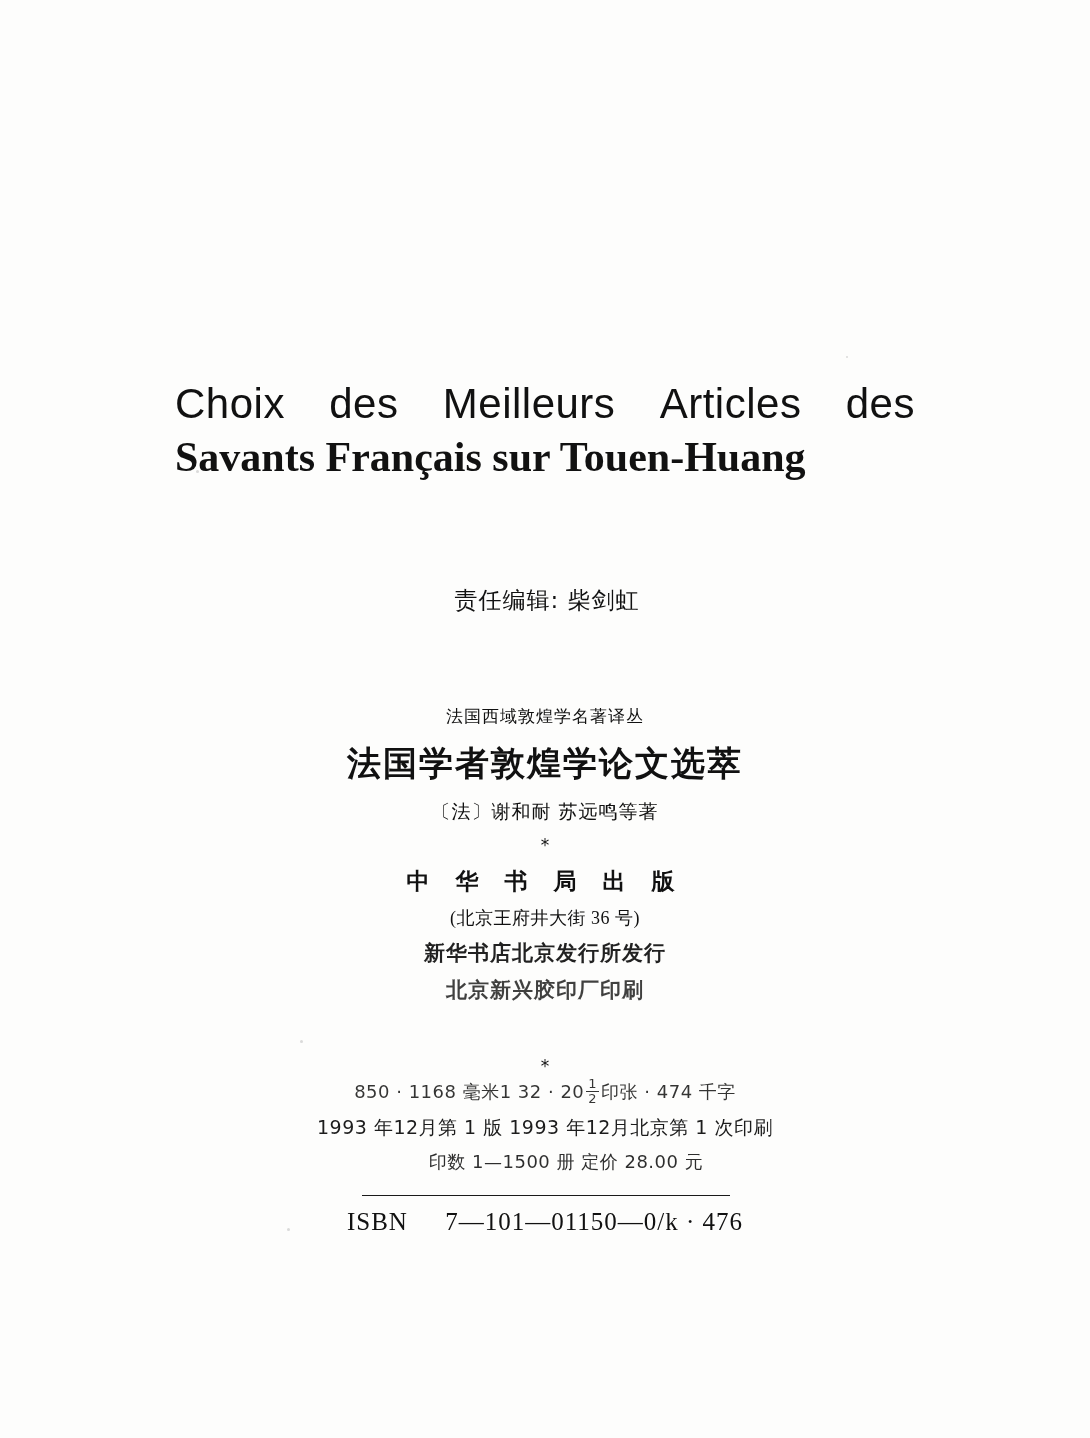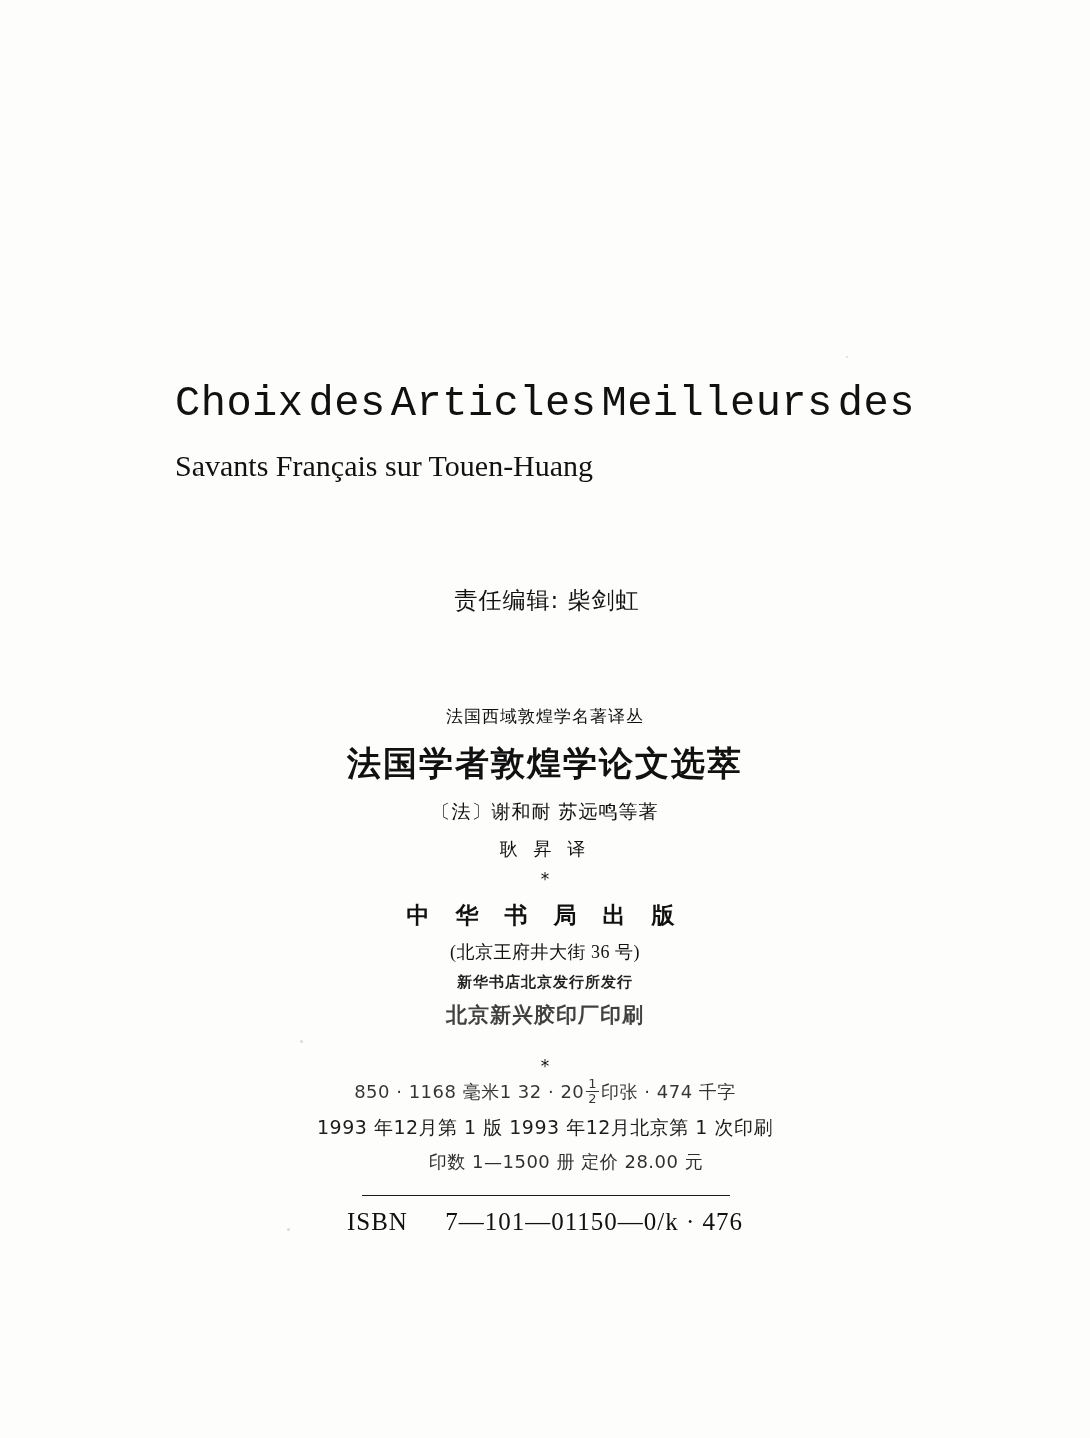--- a/index.html
+++ b/index.html
@@ -29,30 +29,29 @@
     width: 740px;
     text-align: left;
   }
   .french-title .line1 {
     font-size: 42px;
     letter-spacing: 0.5px;
     line-height: 1.25;
     white-space: nowrap;
     display: flex;
     justify-content: space-between;
-    font-family: Liberation Mono, monospace;
+    font-family: Liberation Sans, sans-serif;
     font-weight: 400;
   }
   .french-title .line2 {
-    font-size: 30px;
+    font-size: 42px;
     line-height: 1.25;
-    margin-top: 16px;
     white-space: nowrap;
     font-family: "Liberation Serif", serif;
-    font-weight: 400;
+    font-weight: 700;
   }
 
   
   .editor-line {
     position: absolute;
     left: 4px;
     right: 0;
     top: 585px;
     text-align: center;
     font-size: 23px;
@@ -107,21 +106,21 @@
     letter-spacing: 9px;
     margin-bottom: 9px;
   }
   .colophon .address {
     font-size: 18px;
     font-family: Liberation Serif, serif;
     letter-spacing: 0.5px;
     margin-bottom: 9px;
   }
   .colophon .distributor {
-    font-size: 15px;
+    font-size: 21px;
     font-weight: bold;
     font-family: Liberation Sans, sans-serif;
     letter-spacing: 1px;
     margin-bottom: 9px;
     opacity: 0.93;
   }
   .colophon .printer {
     font-size: 21px;
     font-weight: bold;
     font-family: "DejaVu Sans", sans-serif;
@@ -202,34 +201,33 @@
 
   <div class="speck" style="left:196px;top:470px;width:3px;height:3px;"></div>
   <div class="speck" style="left:300px;top:1040px;width:3px;height:3px;"></div>
   <div class="speck" style="left:287px;top:1228px;width:3px;height:3px;"></div>
   <div class="speck" style="left:846px;top:356px;width:2px;height:2px;"></div>
 
   <div class="french-title">
     <div class="line1">
       <span>Choix</span>
       <span>des</span>
+      <span>Meilleurs</span>
       <span>Articles</span>
-      <span>Meilleurs</span>
       <span>des</span>
     </div>
     <div class="line2">Savants Français sur Touen-Huang</div>
   </div>
 
   <div class="editor-line">责任编辑: 柴剑虹</div>
 
   <div class="colophon">
     <div class="series">法国西域敦煌学名著译丛</div>
     <div class="booktitle">法国学者敦煌学论文选萃</div>
     <div class="authors">〔法〕谢和耐  苏远鸣等著</div>
-    <div class="translator">耿 昇 译</div>
     <div class="star">*</div>
     <div class="publisher">中 华 书 局 出 版</div>
     <div class="address">(北京王府井大街 36 号)</div>
     <div class="distributor">新华书店北京发行所发行</div>
     <div class="printer">北京新兴胶印厂印刷</div>
   </div>
 
   <div class="star" style="position:absolute;left:0;right:0;top:1048px;text-align:center;">*</div>
 
   <div class="specs">

